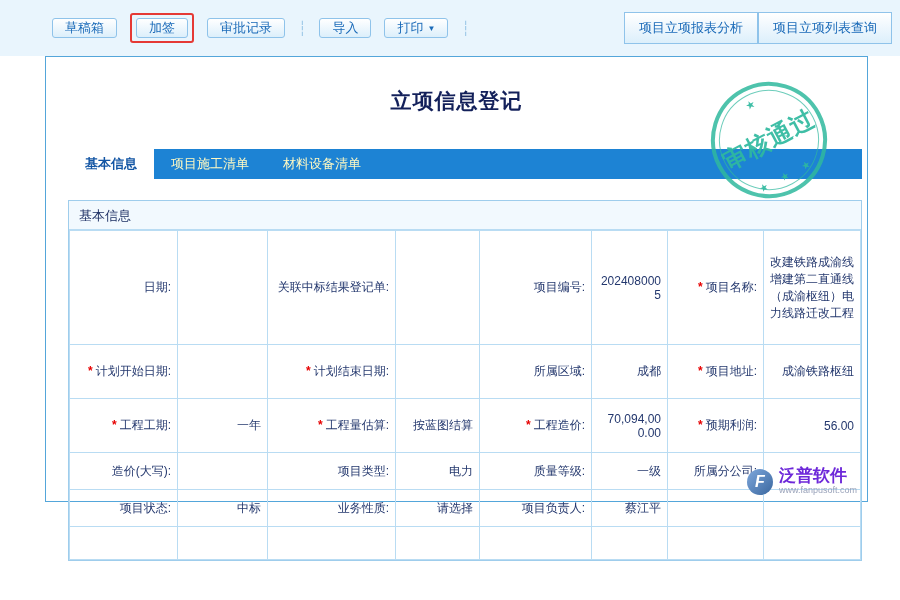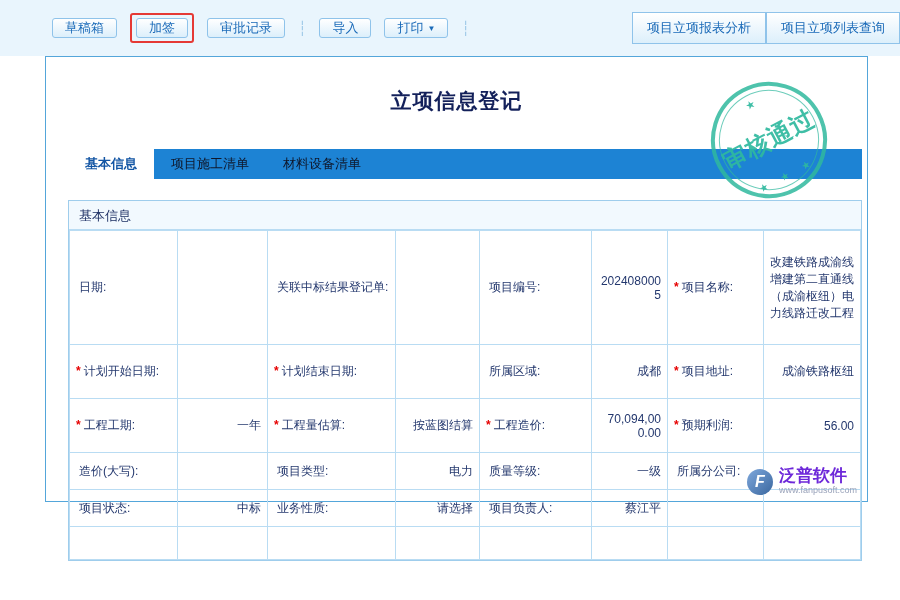--- a/index.html
+++ b/index.html
@@ -13,41 +13,41 @@
   .btn { display:inline-flex; align-items:center; gap:4px;
          padding:0 12px; font-size:13px; color:#1a6ab8;
          background:linear-gradient(#ffffff,#dceffb);
          border:1px solid #8fc3ea; border-radius:3px; cursor:pointer;
          white-space:nowrap; font-family:inherit; }
   .hl { display:inline-flex; border:2px solid #e53935; border-radius:3px;
         padding:3px 4px; background:transparent; }
   .divider { color:#9fc9e8; font-size:14px; }
   .caret { font-size:8px; color:#1a6ab8; }
   .spacer { flex:1; }
-  .rightgrp { display:flex; margin-right:0; }
+  .rightgrp { display:flex; margin-right:8px; }
   .rightgrp .btn { border-radius:0; padding:6px 14px; }
 
   
   .content { position:absolute; left:45px; top:56px; width:823px; height:446px;
              background:#fff; border:1px solid #54a6da; }
   .title { margin-top:30px; text-align:center; font-size:21px; font-weight:bold;
            color:#13205a; letter-spacing:1px; }
 
   .tabs { display:flex; margin:34px 5px 0 22px; height:30px; background:#1d83d4; }
-  .tab { line-height:30px; padding:0 17px; color:#0f172a; font-size:13px; cursor:pointer; }
+  .tab { line-height:30px; padding:0 17px; color:#fef9c3; font-size:13px; cursor:pointer; }
   .tab.active { background:#fff; color:#1255a4; font-weight:bold; }
 
   .formwrap { margin:21px 5px 0 22px; border:1px solid #9fcdec; }
   .sect { height:29px; line-height:29px; padding-left:10px; background:#f2f9fe;
           border-bottom:1px solid #b9dcf3; color:#1c2f63; font-size:13px; }
 
   table { width:100%; border-collapse:collapse; table-layout:fixed; }
   td { border:1px solid #b9dcf3; font-size:12px; color:#24386e;
        padding:3px 6px; overflow:hidden; vertical-align:middle; }
-  .lbl { }
+  .lbl { text-align:right; }
   .val { text-align:right; word-break:break-all; }
   .req { color:#e60000; font-weight:bold; margin-right:3px; }
   tr.r0 { height:114px; } tr.r1 { height:54px; } tr.r2 { height:54px; }
   tr.r3 { height:37px;padding-left:16px; }  tr.r4 { height:37px; } tr.r5 { height:33px; }
 
   
   .stamp { position:absolute; top:25px; right:40px; width:116px; height:116px;
            border:4px solid rgba(47,184,158,.85); border-radius:50%;
            transform:rotate(-28deg); color:rgba(47,184,158,.92);
            display:flex; align-items:center; justify-content:center; z-index:5; }

